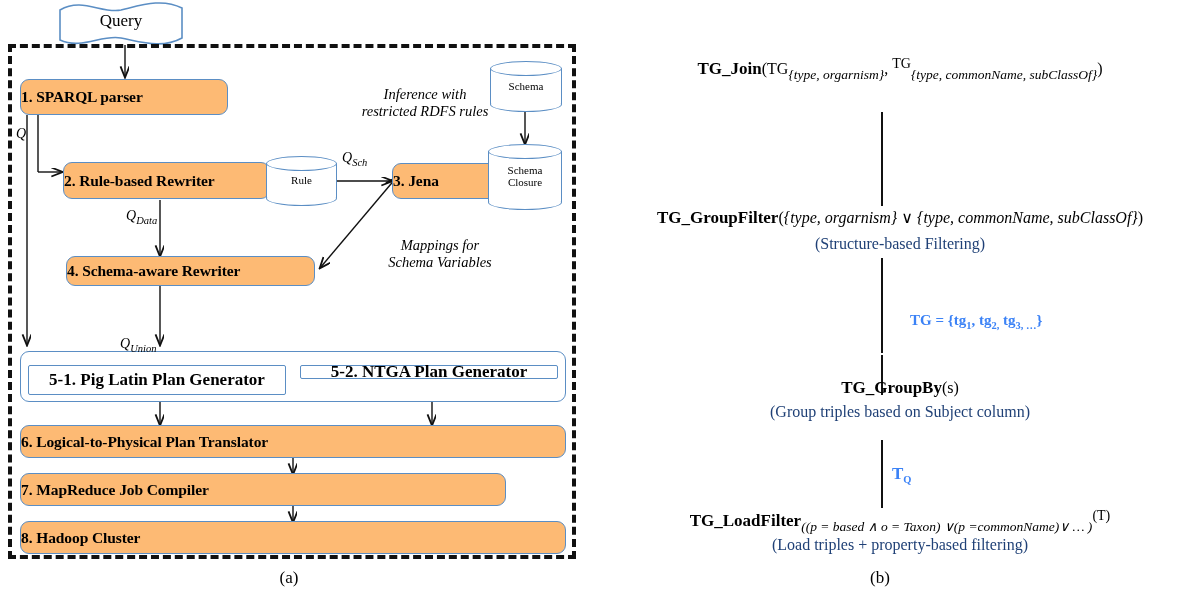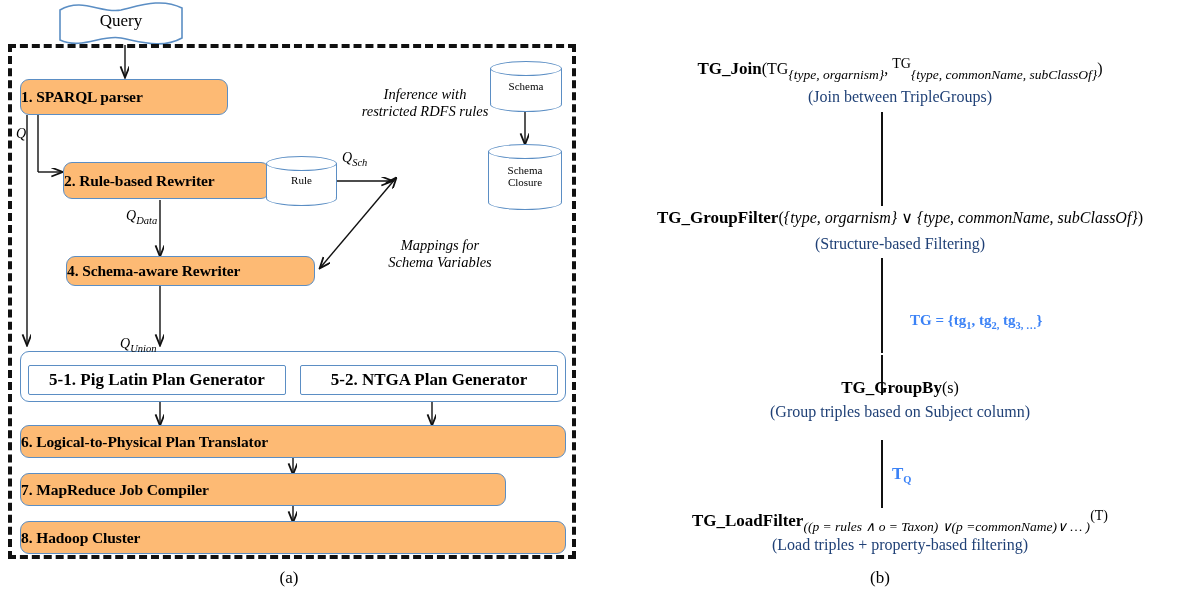--- a/index.html
+++ b/index.html
@@ -131,20 +131,23 @@
 
   <div class="cyl" style="left:266px;top:156px;width:71px;height:50px;">
     <div class="body"></div>
       <div class="bot"></div>
       <div class="top"></div>
     <div class="lbl">
         <span>Rule</span>
       </div>
   </div>
 
+  <div class="pbox" style="left:392px;top:163px;width:133px;height:36px;">
+    <span>3. Jena</span>
+  </div>
 
   <div class="cyl" style="left:490px;top:61px;width:72px;height:51px;">
     <div class="body"></div>
       <div class="bot"></div>
       <div class="top"></div>
     <div class="lbl">
         <span>Schema</span>
       </div>
   </div>
 
@@ -159,21 +162,21 @@
   </div>
 
   <div class="pbox" style="left:66px;top:256px;width:249px;height:30px;">
     <span>4. Schema-aware Rewriter</span>
   </div>
 
   <div class="groupbox" style="left:20px;top:351px;width:546px;height:51px;"></div>
   <div class="sqbox" style="left:28px;top:365px;width:258px;height:30px;">
     <span>5-1. Pig Latin Plan Generator</span>
   </div>
-  <div class="sqbox" style="left:300px;top:365px;width:258px;height:30px;">
+  <div class="sqbox" style="left:300px;top:365px;width:258px;height:14px;">
     <span>5-2. NTGA Plan Generator</span>
   </div>
 
   <div class="pbox" style="left:20px;top:425px;width:546px;height:33px;">
     <span>6. Logical-to-Physical Plan Translator</span>
   </div>
   <div class="pbox" style="left:20px;top:473px;width:486px;height:33px;">
     <span>7. MapReduce Job Compiler</span>
   </div>
   <div class="pbox" style="left:20px;top:521px;width:546px;height:33px;">
@@ -208,39 +211,38 @@
 <div class="panel" id="panel-b">
 
   <div class="vline" style="left:281px;top:112px;height:94px;"></div>
   <div class="vline" style="left:281px;top:258px;height:95px;"></div>
   <div class="vline" style="left:281px;top:355px;height:40px;"></div>
   <div class="vline" style="left:281px;top:440px;height:68px;"></div>
 
   <div class="opline" style="left:0;top:56px;">
     <span class="opname">TG_Join</span><span class="oparg">(TG</span><span class="oparg sub"><i>{type, orgarnism}</i></span><span class="oparg">, </span><span class="oparg sup">TG</span><span class="oparg sub"><i>{type, commonName, subClassOf}</i></span><span class="oparg">)</span>
   </div>
-  <div class="desc" style="left:0;top:88px;">(Join between TripleGroups)</div>
 
   <div class="opline" style="left:0;top:208px;">
     <span class="opname">TG_GroupFilter</span><span class="oparg">(</span><span class="oparg"><i>{type, orgarnism}</i></span><span class="oparg"> ∨ </span><span class="oparg"><i>{type, commonName, subClassOf}</i></span><span class="oparg">)</span>
   </div>
   <div class="desc" style="left:0;top:235px;">(Structure-based Filtering)</div>
 
   <div class="redlbl" style="left:310px;top:312px;">
     <span>TG</span><span> = {tg</span><sub>1</sub><span>, tg</span><sub>2,</sub><span> tg</span><sub>3, …</sub><span>}</span>
   </div>
 
   <div class="opline" style="left:0;top:378px;">
     <span class="opname">TG_GroupBy</span><span class="oparg">(s)</span>
   </div>
   <div class="desc" style="left:0;top:403px;">(Group triples based on Subject column)</div>
 
   <div class="redlbl" style="left:292px;top:464px;font-size:17px;">
     <span>T</span><sub>Q</sub>
   </div>
 
   <div class="opline" style="left:0;top:508px;">
-    <span class="opname">TG_LoadFilter</span><span class="oparg sub"><i>((p = rules ∧ o = Taxon) ∨(p =commonName)∨ … )</i></span><span class="oparg sup">(T)</span>
+    <span class="opname">TG_LoadFilter</span><span class="oparg sub"><i>((p = based ∧ o = Taxon) ∨(p =commonName)∨ … )</i></span><span class="oparg sup">(T)</span>
   </div>
   <div class="desc" style="left:0;top:536px;">(Load triples + property-based filtering)</div>
 
   <div class="caption" style="left:0;top:568px;width:560px;">(b)</div>
 </div>
 
 </body></html>

